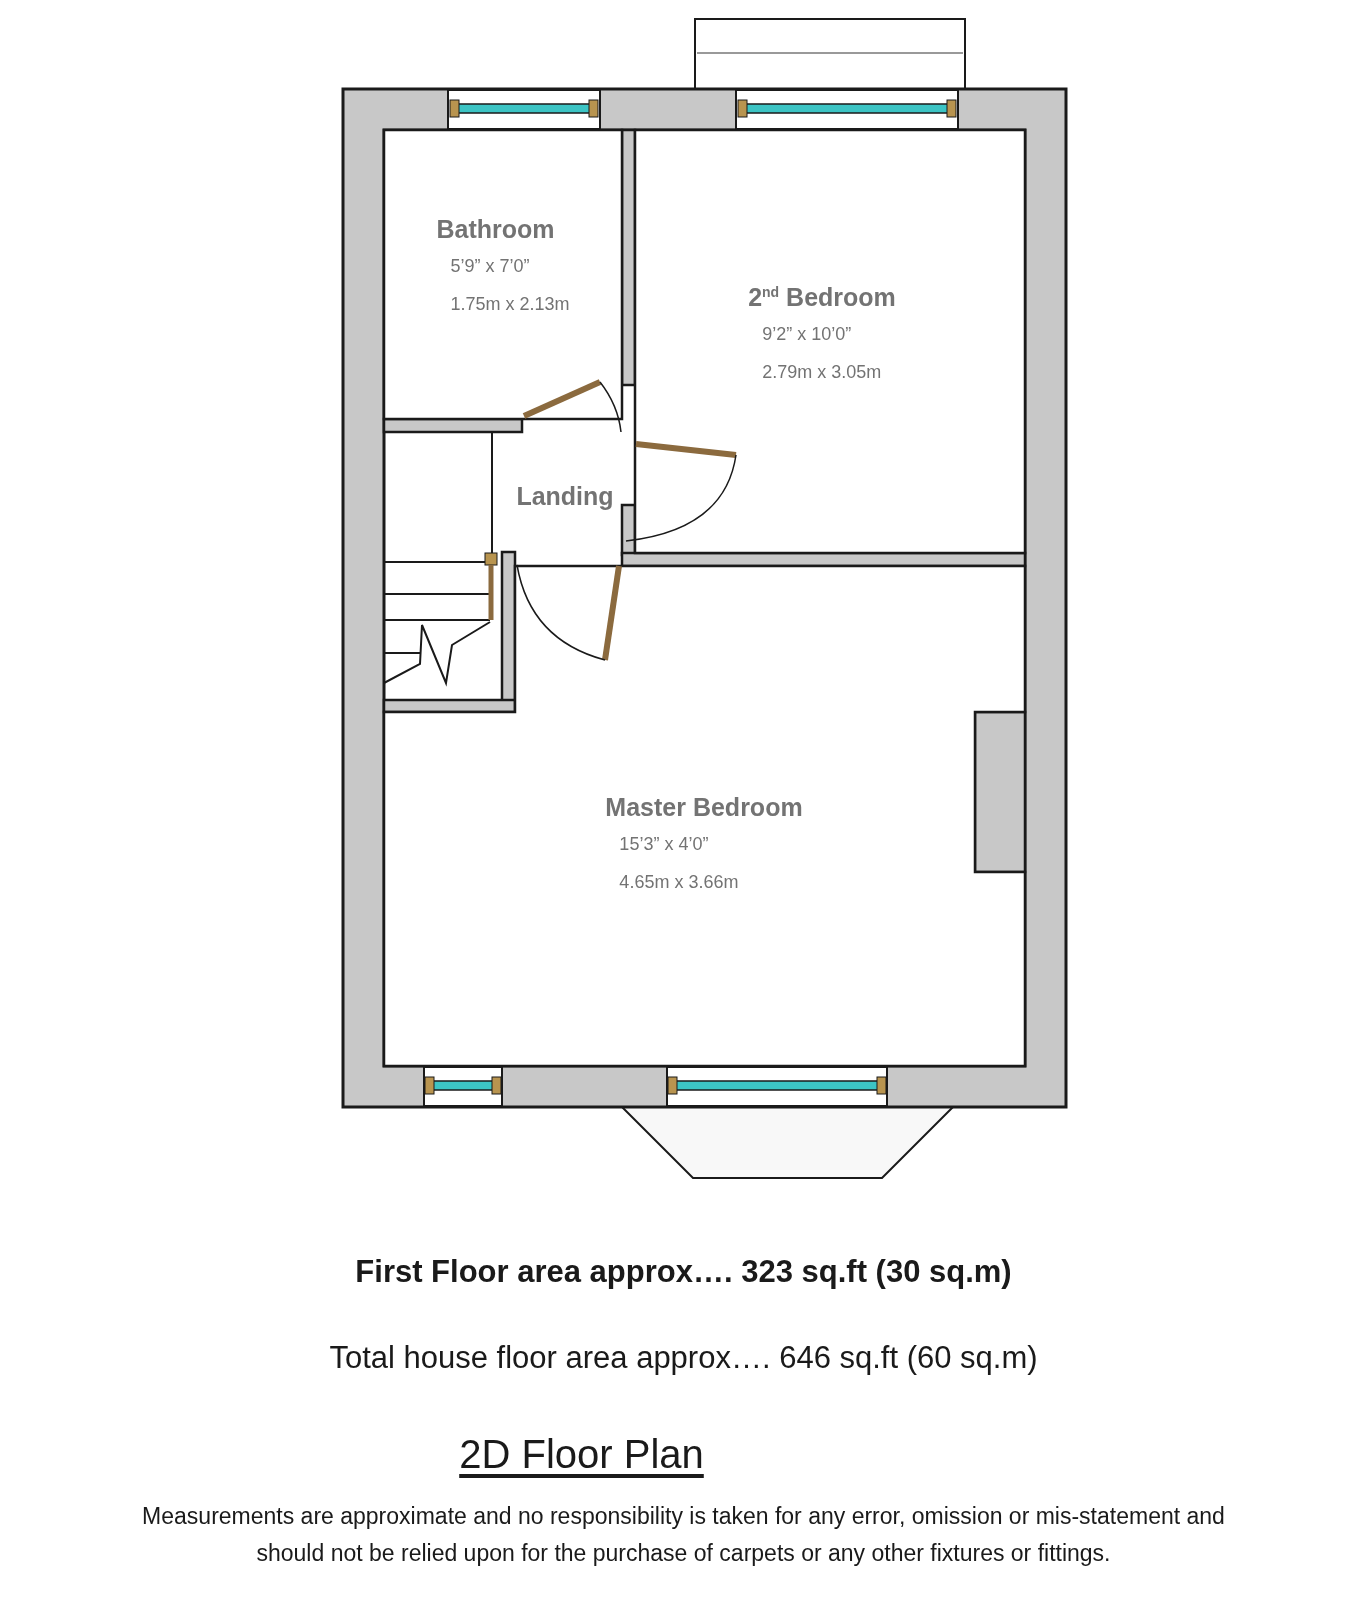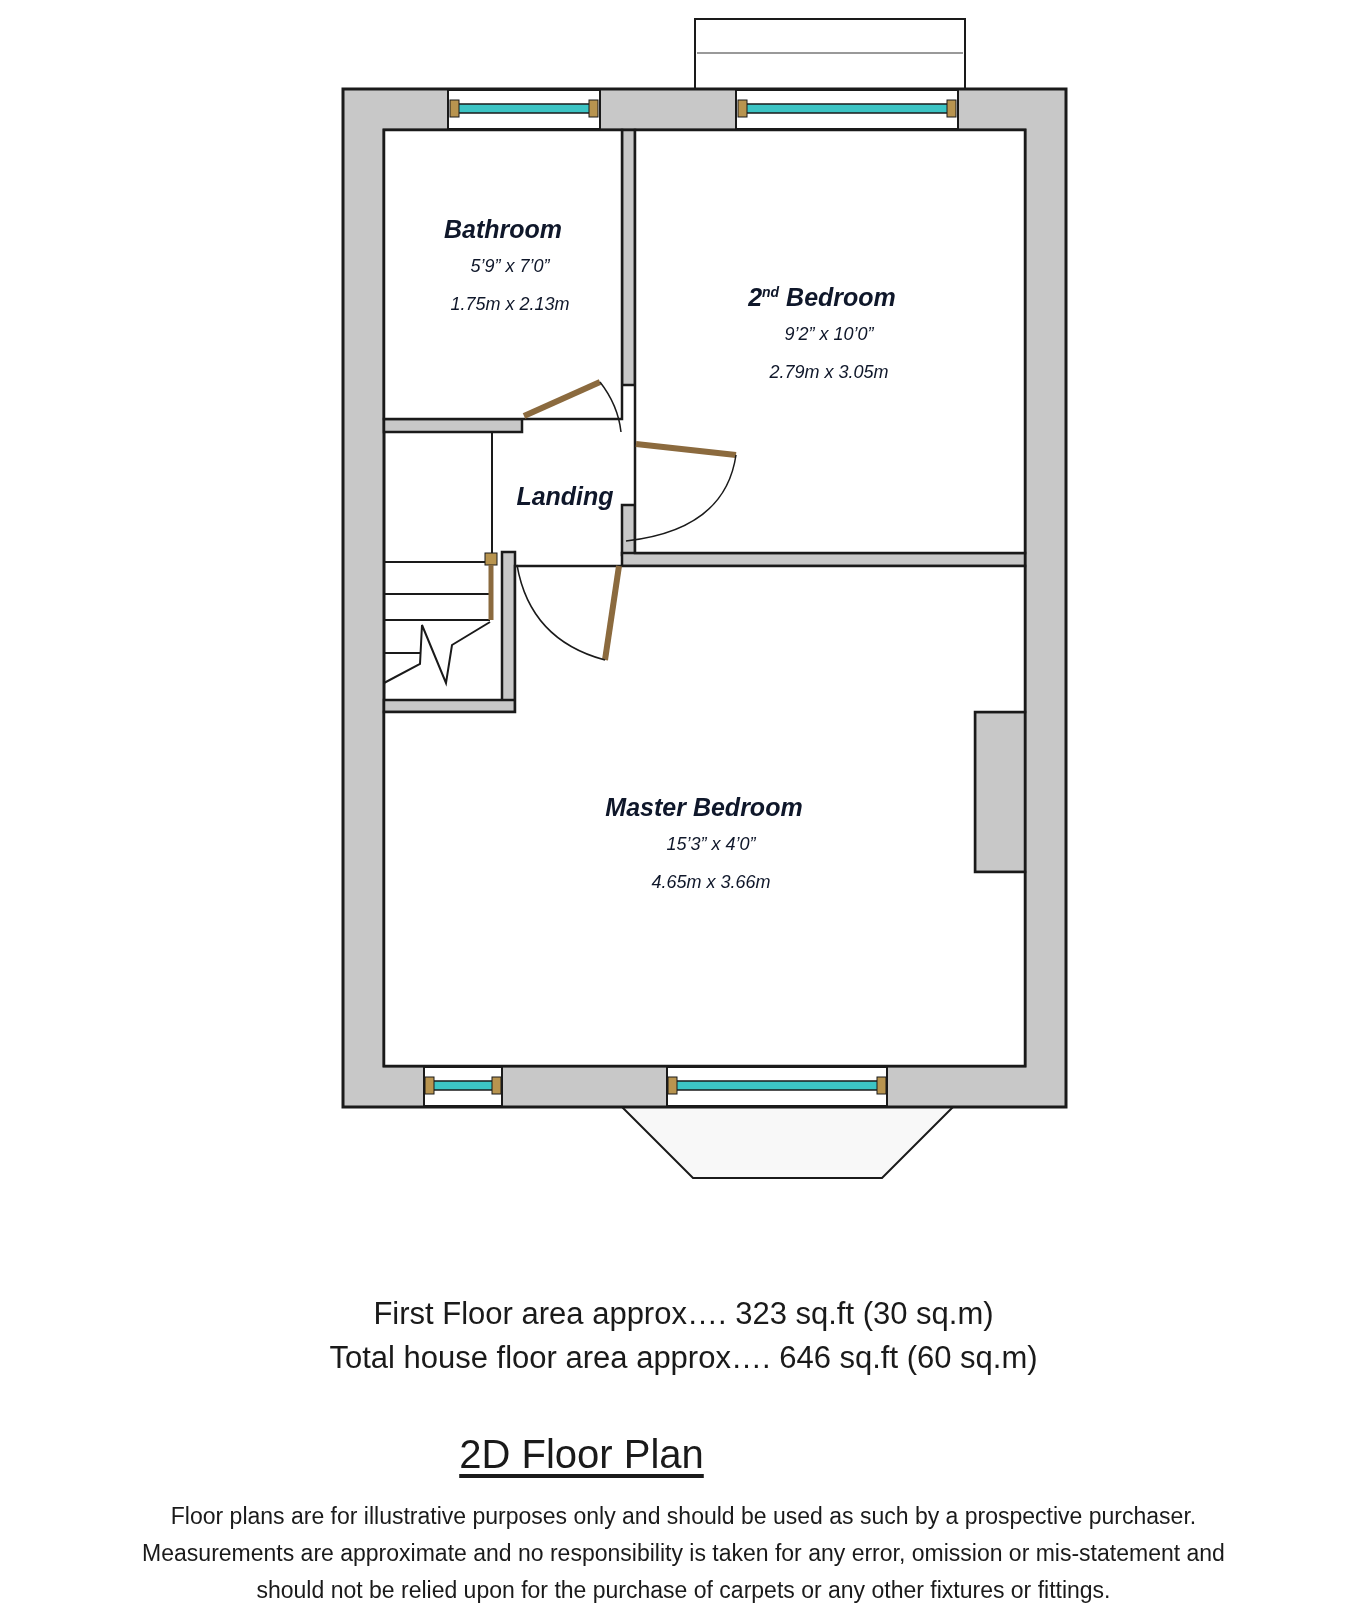--- a/index.html
+++ b/index.html
@@ -1,18 +1,18 @@
 <!DOCTYPE html>
 <html><head>
 <meta charset="utf-8">
 <style>
   html, body { margin:0; padding:0; background:#ffffff; }
   body { width:1367px; height:1606px; position:relative; overflow:hidden; font-family:"Liberation Sans", sans-serif; }
   #plan { position:absolute; left:0; top:0; }
-  .room-label { position:absolute; text-align:center; color:#0f172a; transform:translateX(-50%); white-space:nowrap;font-style:italic; }
+  .room-label { position:absolute; text-align:left; color:#737373; transform:translateX(-50%); white-space:nowrap; }
   .room-name { font-weight:bold; font-size:25px; line-height:36px; }
   .room-dim { font-size:18px; line-height:38px;margin-left:14px; }
   .room-name sup { font-size:14px; }
   .area-line { position:absolute; left:0; width:1367px; text-align:center; font-size:31px; color:#1a1a1a; }
   .title { position:absolute; left:0; width:1163px; top:1432px; text-align:center; font-size:40px; color:#1a1a1a; }
   .title span { text-decoration:underline; text-underline-offset:6px; }
   .disclaimer { position:absolute; left:0; width:1367px; top:1498px; text-align:center; font-size:23px; line-height:37px; color:#1a1a1a; }
 </style>
 </head>
 <body>
@@ -121,22 +121,21 @@
 <div class="room-label" style="left:565px; top:478px;">
   <div class="room-name">Landing</div>
 </div>
 
 <div class="room-label" style="left:704px; top:789px;">
   <div class="room-name">Master Bedroom</div>
   <div class="room-dim">15’3” x 4’0”</div>
   <div class="room-dim">4.65m x 3.66m</div>
 </div>
 
-<div class="area-line" style="top:1296px;">First Floor area approx…. 323 sq.ft (30 sq.m)</div>
+<div class="area-line" style="top:1254px;font-weight:bold;">First Floor area approx…. 323 sq.ft (30 sq.m)</div>
 <div class="area-line" style="top:1340px;">Total house floor area approx…. 646 sq.ft (60 sq.m)</div>
 
 <div class="title"><span>2D Floor Plan</span></div>
 
 <div class="disclaimer">
-  <div>Floor plans are for illustrative purposes only and should be used as such by a prospective purchaser.</div>
   <div>Measurements are approximate and no responsibility is taken for any error, omission or mis-statement and</div>
   <div>should not be relied upon for the purchase of carpets or any other fixtures or fittings.</div>
 </div>
 
 </body></html>

